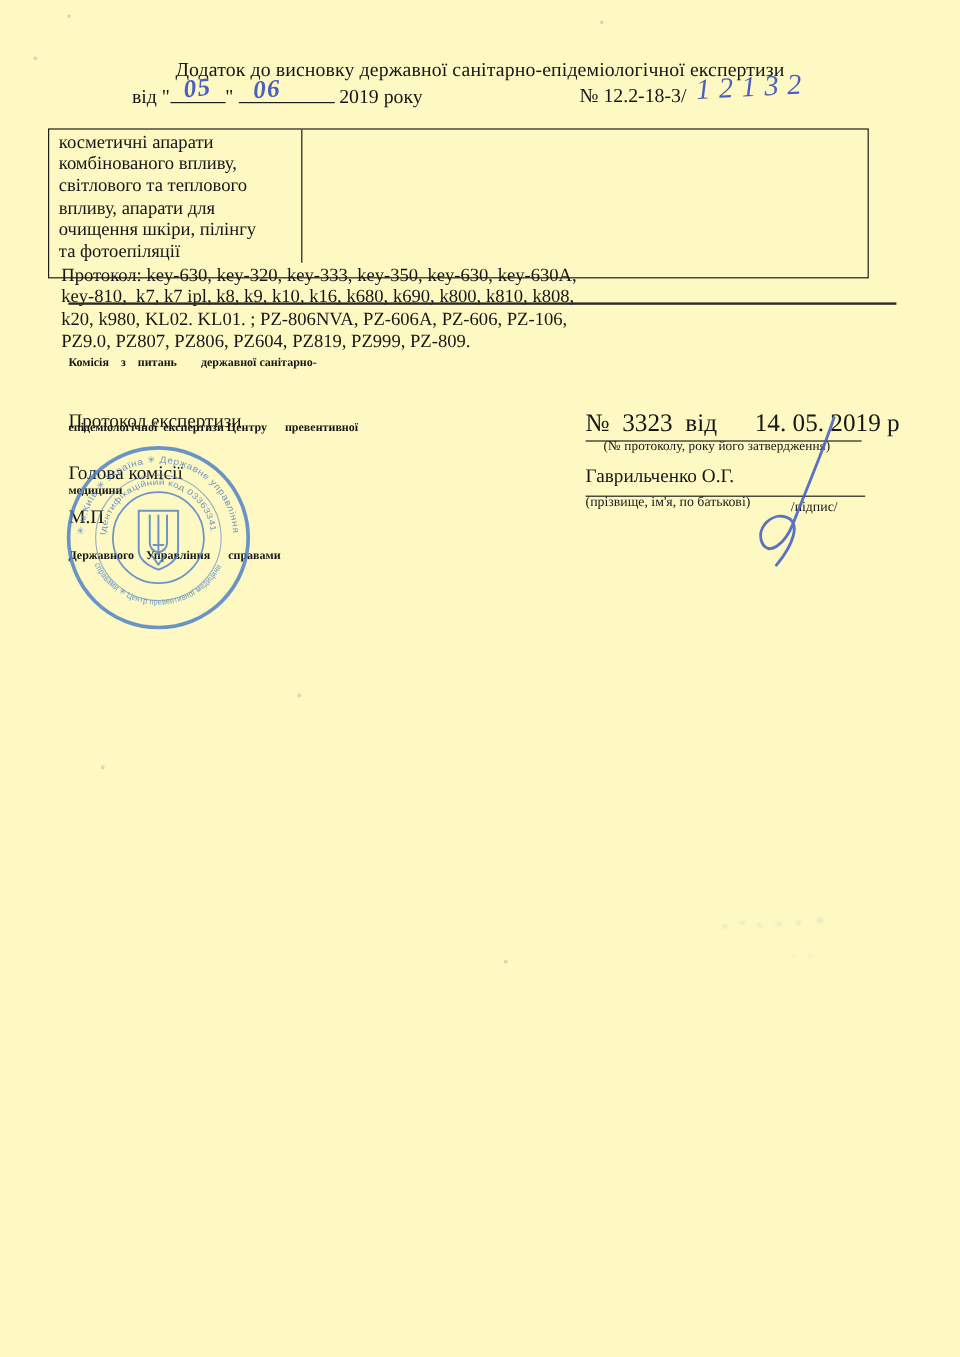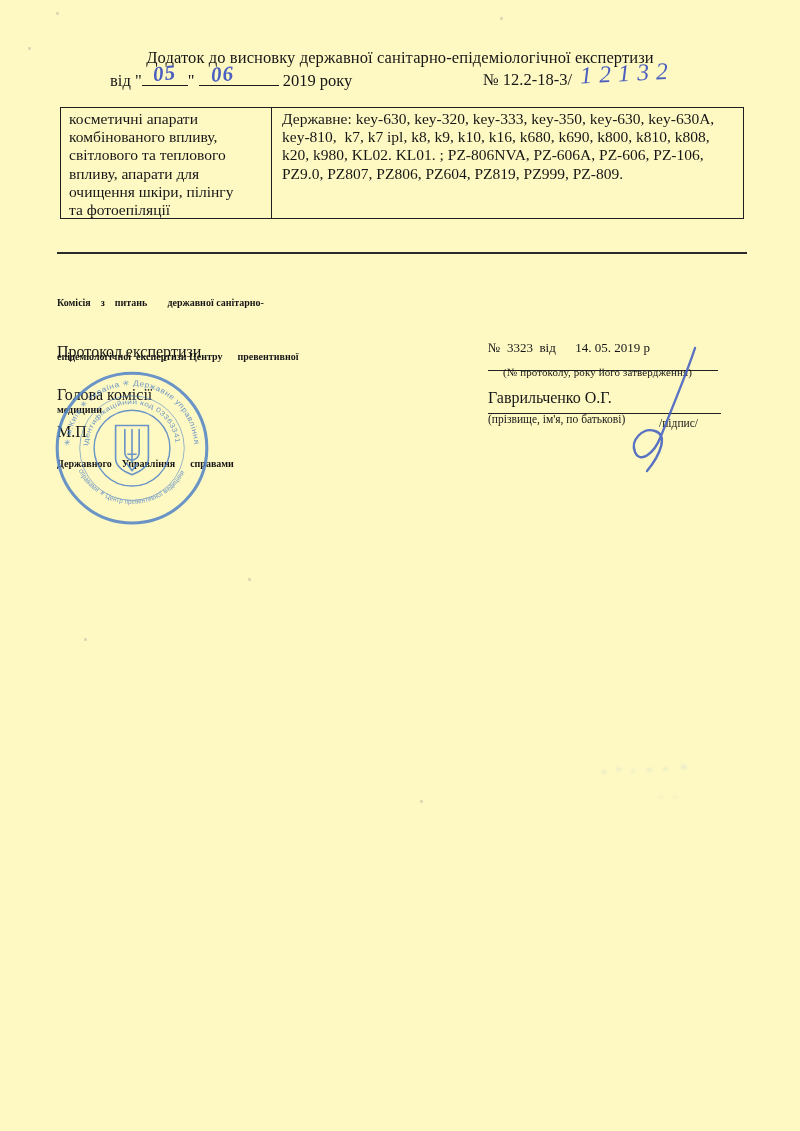--- a/index.html
+++ b/index.html
@@ -11,30 +11,30 @@
   .abs{position:absolute;}
   .doc-title{top:48px; left:0; width:100%; text-align:center; font-size:16.5px; letter-spacing:.1px;}
   .date-line{top:70px; left:110px; font-size:16.5px; white-space:pre;}
   .blank{display:inline-block; border-bottom:1.4px solid #1c1c1c; height:15px; vertical-align:baseline;}
   .w44{width:46px;} .w78{width:80px;}
   .number-line{top:70px; left:483px; font-size:16.5px;}
   .handwriting{color:#4a5fc0; font-style:italic; font-weight:600;}
   .hw-day{top:61px; left:153px; font-size:21px; transform:rotate(-6deg); letter-spacing:1px;}
   .hw-month{top:62px; left:211px; font-size:21px; transform:rotate(-4deg); letter-spacing:1px;}
   .hw-number{top:60px; left:580px; font-size:24px; letter-spacing:7px; transform:rotate(-3deg); font-weight:500;}
-  .doc-table{top:107px; left:60px; width:684px; height:112px; border:1.8px solid #1f1f1f; display:flex; box-sizing:border-box;}
+  .doc-table{top:107px; left:40px; width:684px; height:125px; border:1.8px solid #1f1f1f; display:flex; box-sizing:border-box;flex-direction:column;}
   .cell-left{width:211px; border-right:1.8px solid #1f1f1f; padding:2px 4px 0 8px; box-sizing:border-box;}
   .cell-right{flex:1; padding:2px 4px 0 10px; box-sizing:border-box;}
   .tline{font-size:15.5px; line-height:18.2px; white-space:pre;}
   .rule{top:252px; left:57px; width:690px; height:2.4px; background:#2b2b2b;}
   .commission-left{top:258px; left:57px; font-size:10px; line-height:17.9px; white-space:pre;font-weight:bold;}
   .commission-right{top:258px; left:503px; font-size:15.5px; line-height:19px; white-space:pre;}
   .protocol-label{top:343px; left:57px; font-size:16px;}
-  .protocol-value{top:340px; left:488px; width:230px; font-size:13px; white-space:pre;
-                  border-bottom:1.6px solid #222; padding-bottom:14px;}
+  .protocol-value{top:340px; left:488px; width:230px; font-size:21px; white-space:pre;
+                  border-bottom:1.6px solid #222; padding-bottom:2px;}
   .protocol-caption{top:366px; left:503px; font-size:11px; letter-spacing:.1px;}
   .chair-label{top:386px; left:57px; font-size:16px;}
   .name-line{top:389px; left:488px; width:233px; font-size:16px; border-bottom:1.6px solid #222; padding-bottom:6px;}
   .name-caption{top:413px; left:488px; font-size:11.5px;}
   .sign-caption{top:417px; left:659px; font-size:11.5px;}
   .mp-label{top:423px; left:57px; font-size:16px;}
   .stamp-svg{left:50px; top:362px; opacity:.82;}
   .sig-svg{left:598px; top:342px;}
   .smudge{left:596px; top:760px; width:102px; height:20px; opacity:.45; filter:blur(1.4px);
     background:
@@ -68,21 +68,21 @@
   <div class="abs doc-table">
     <div class="cell-left">
       <div class="tline">косметичні апарати</div>
       <div class="tline">комбінованого впливу,</div>
       <div class="tline">світлового та теплового</div>
       <div class="tline">впливу, апарати для</div>
       <div class="tline">очищення шкіри, пілінгу</div>
       <div class="tline">та фотоепіляції</div>
     </div>
     <div class="cell-right">
-      <div class="tline">Державне: key-630, key-320, key-333, key-350, key-630, key-630A,</div>
+      <div class="tline">Протокол: key-630, key-320, key-333, key-350, key-630, key-630A,</div>
       <div class="tline">key-810,  k7, k7 ipl, k8, k9, k10, k16, k680, k690, k800, k810, k808,</div>
       <div class="tline">k20, k980, KL02. KL01. ; PZ-806NVA, PZ-606A, PZ-606, PZ-106,</div>
       <div class="tline">PZ9.0, PZ807, PZ806, PZ604, PZ819, PZ999, PZ-809.</div>
     </div>
   </div>
 
   <div class="abs rule"></div>
 
   <div class="abs commission-left">
     <div>Комісія    з    питань        державної санітарно-</div>

